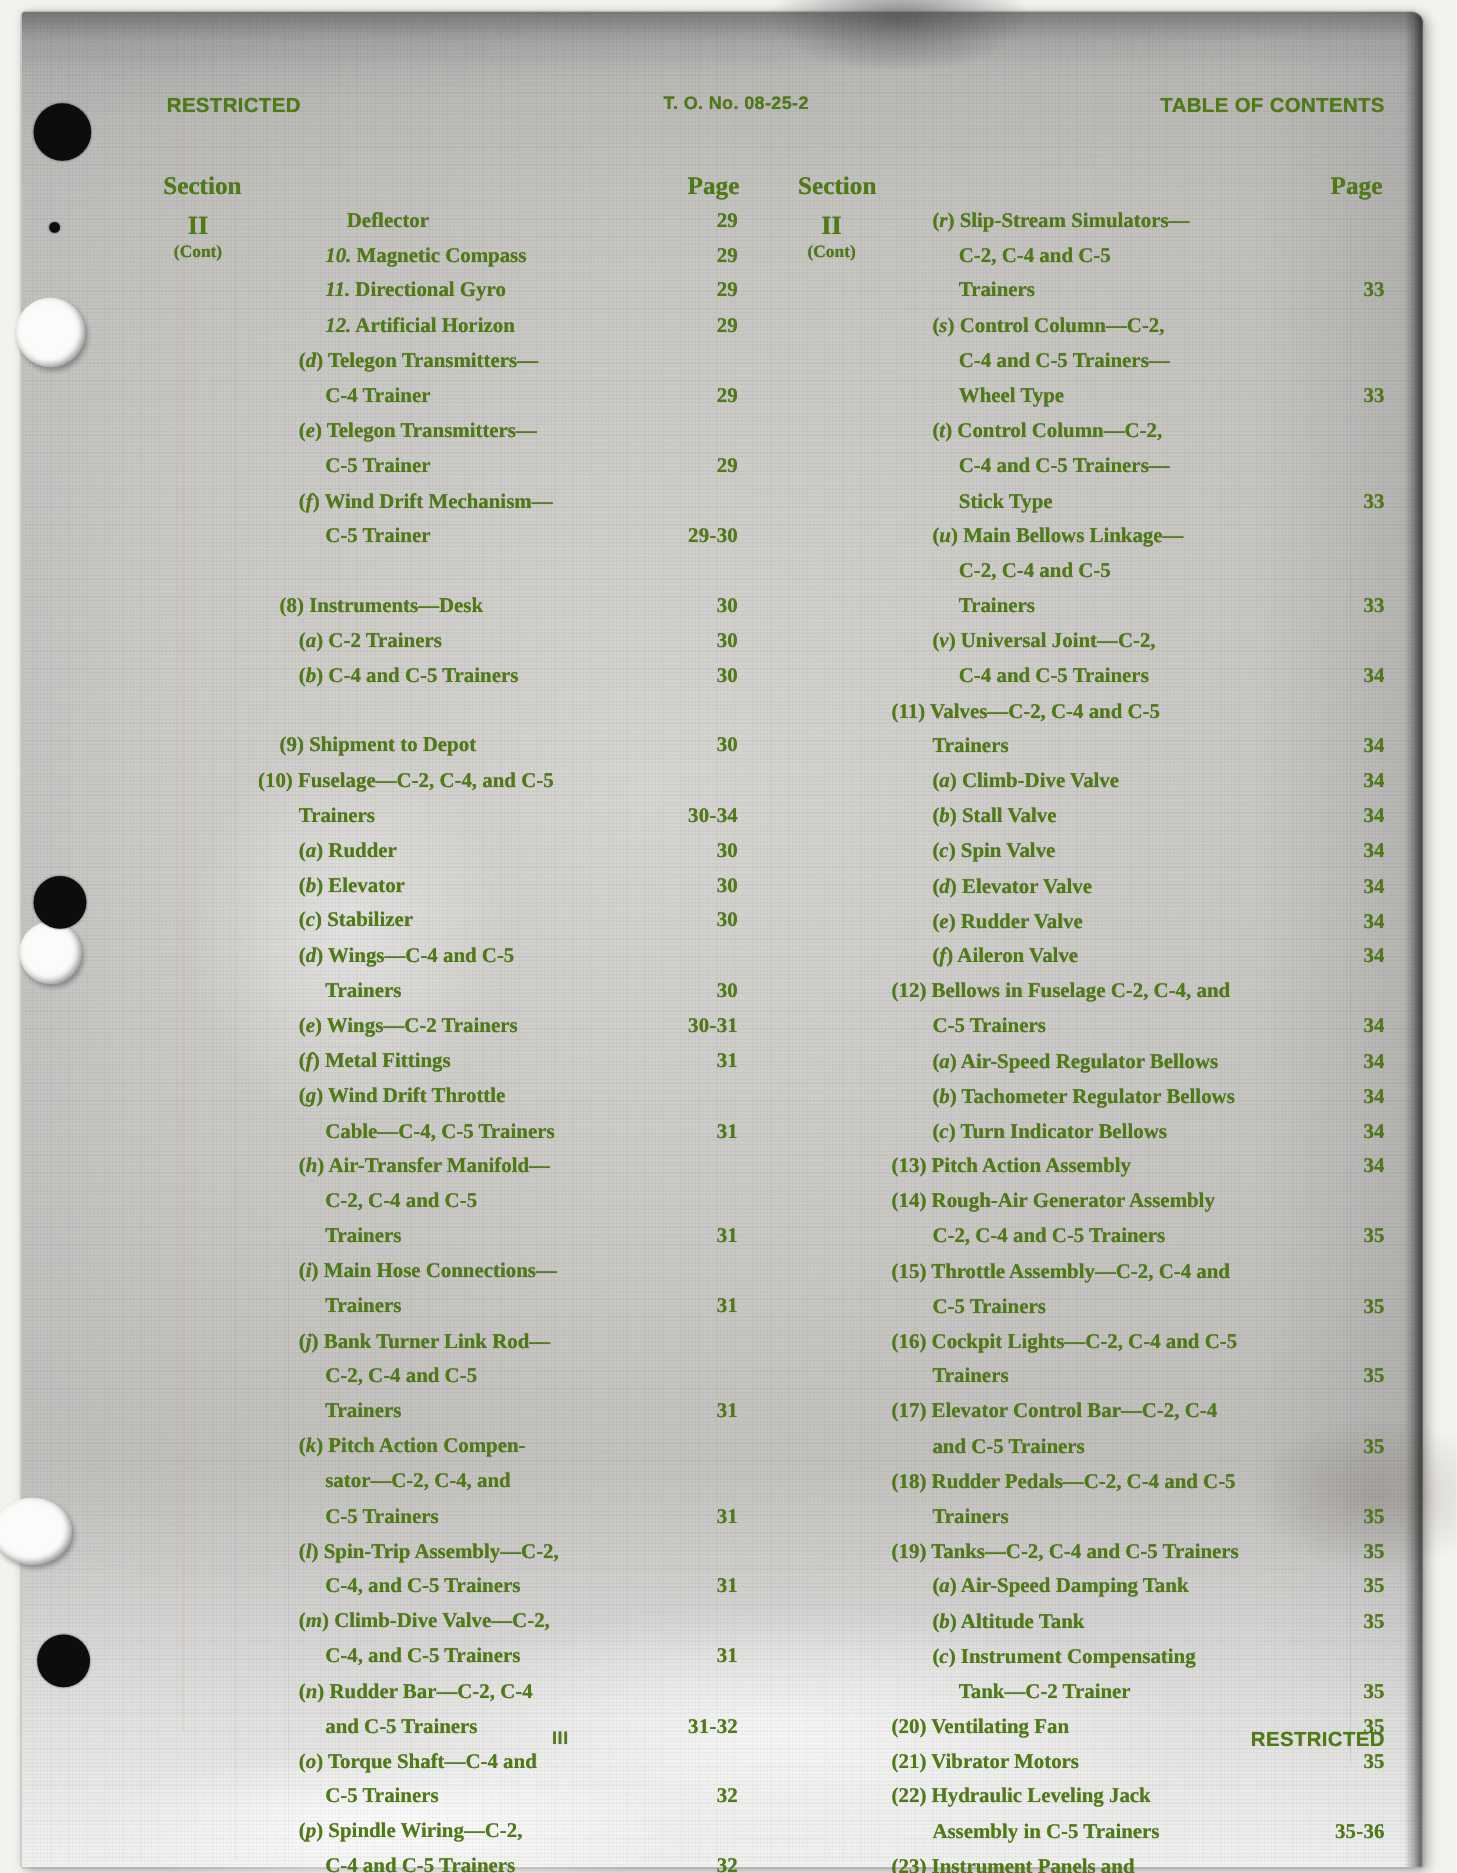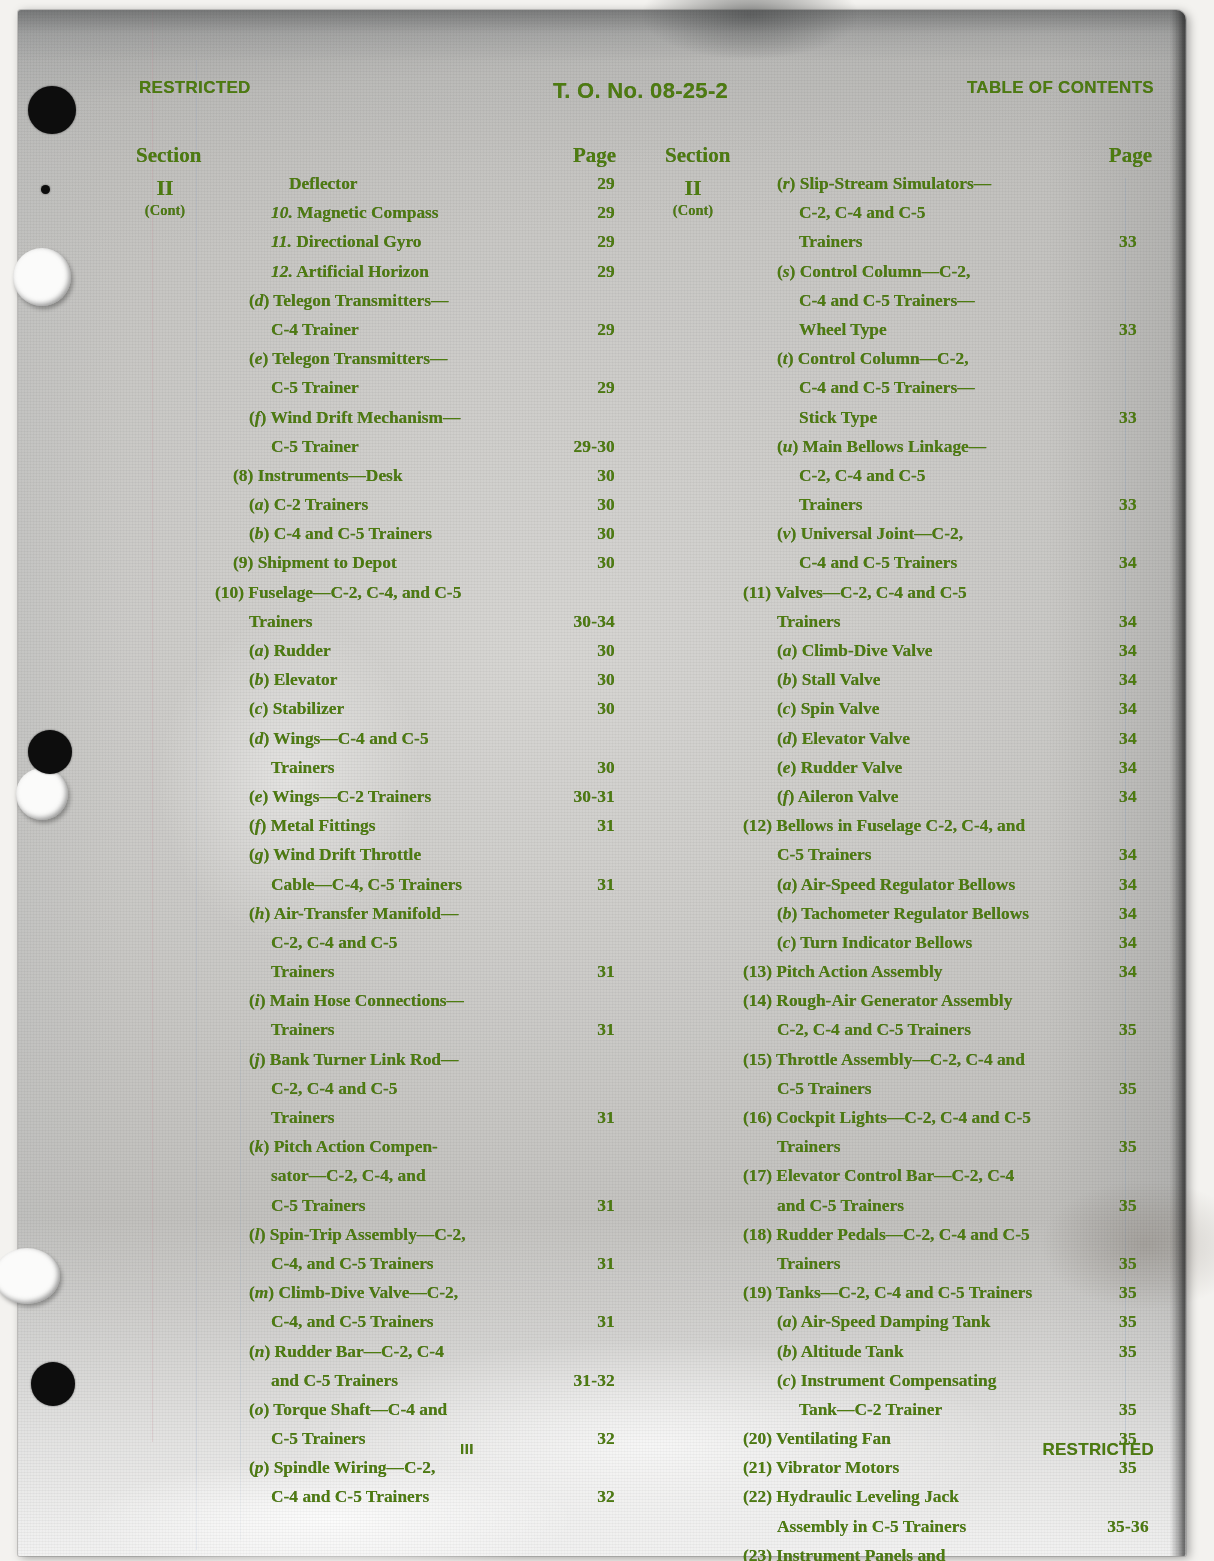--- a/index.html
+++ b/index.html
@@ -61,21 +61,21 @@
   .hole{position:absolute;border-radius:50%;}
   .hole-dark{background:#0d0d0d;box-shadow:0 0 2px rgba(0,0,0,.6);}
   .hole-light{background:#fbfbfa;box-shadow:-2px -2px 5px rgba(70,70,70,.55) inset, 2px 3px 4px rgba(0,0,0,.30);}
 
   
   #content{position:absolute;inset:0;color:#4d7c0f;}
 
   .hdr{position:absolute;top:78px;font-weight:bold;letter-spacing:.3px;
        font-family:"Liberation Sans","DejaVu Sans",sans-serif;font-size:17px;}
   .hdr-left{left:139px;}
-  .hdr-mid{left:553px;font-size:22px;}
+  .hdr-mid{left:553px;font-size:15px;}
   .hdr-right{right:60px;}
 
   .colhdr{position:absolute;top:143px;font-weight:bold;font-size:21px;}
   .ch-sec-l{left:136px;}
   .ch-page-l{left:573px;}
   .ch-sec-r{left:665px;}
   .ch-page-r{right:62px;}
 
   .ftr{position:absolute;top:1440px;font-weight:bold;
        font-family:"Liberation Sans","DejaVu Sans",sans-serif;}
@@ -92,27 +92,27 @@
   
   .col{position:absolute;top:175px;}
   .col-left{left:215px;width:400px;}
   .col-right{left:743px;width:411px;}
 
   .row{display:flex;align-items:baseline;font-size:17.4px;line-height:1.0;
        font-weight:bold;white-space:nowrap;}
   .row .lbl{flex:1 1 auto;display:block;}
   .row .pg{flex:0 0 auto;text-align:right;width:56px;margin-left:6px;
            letter-spacing:.2px;}
-  .col-right .pg{width:52px;text-align:center;}
+  .col-right .pg{width:52px;}
 
   .ln{height:29.2px;}
 
   
   .i0{padding-left:0;}
-  .i1{padding-left:18px;}
+  .i1{padding-left:18px;margin-top:29px;}
   .i2{padding-left:34px;}
   .i3{padding-left:56px;}
   .i4{padding-left:74px;}
 
   em{font-style:italic;font-weight:bold;}
 
   
   #content{text-shadow:0 0 .6px rgba(0,0,0,.45);}
 </style>
 </head>

